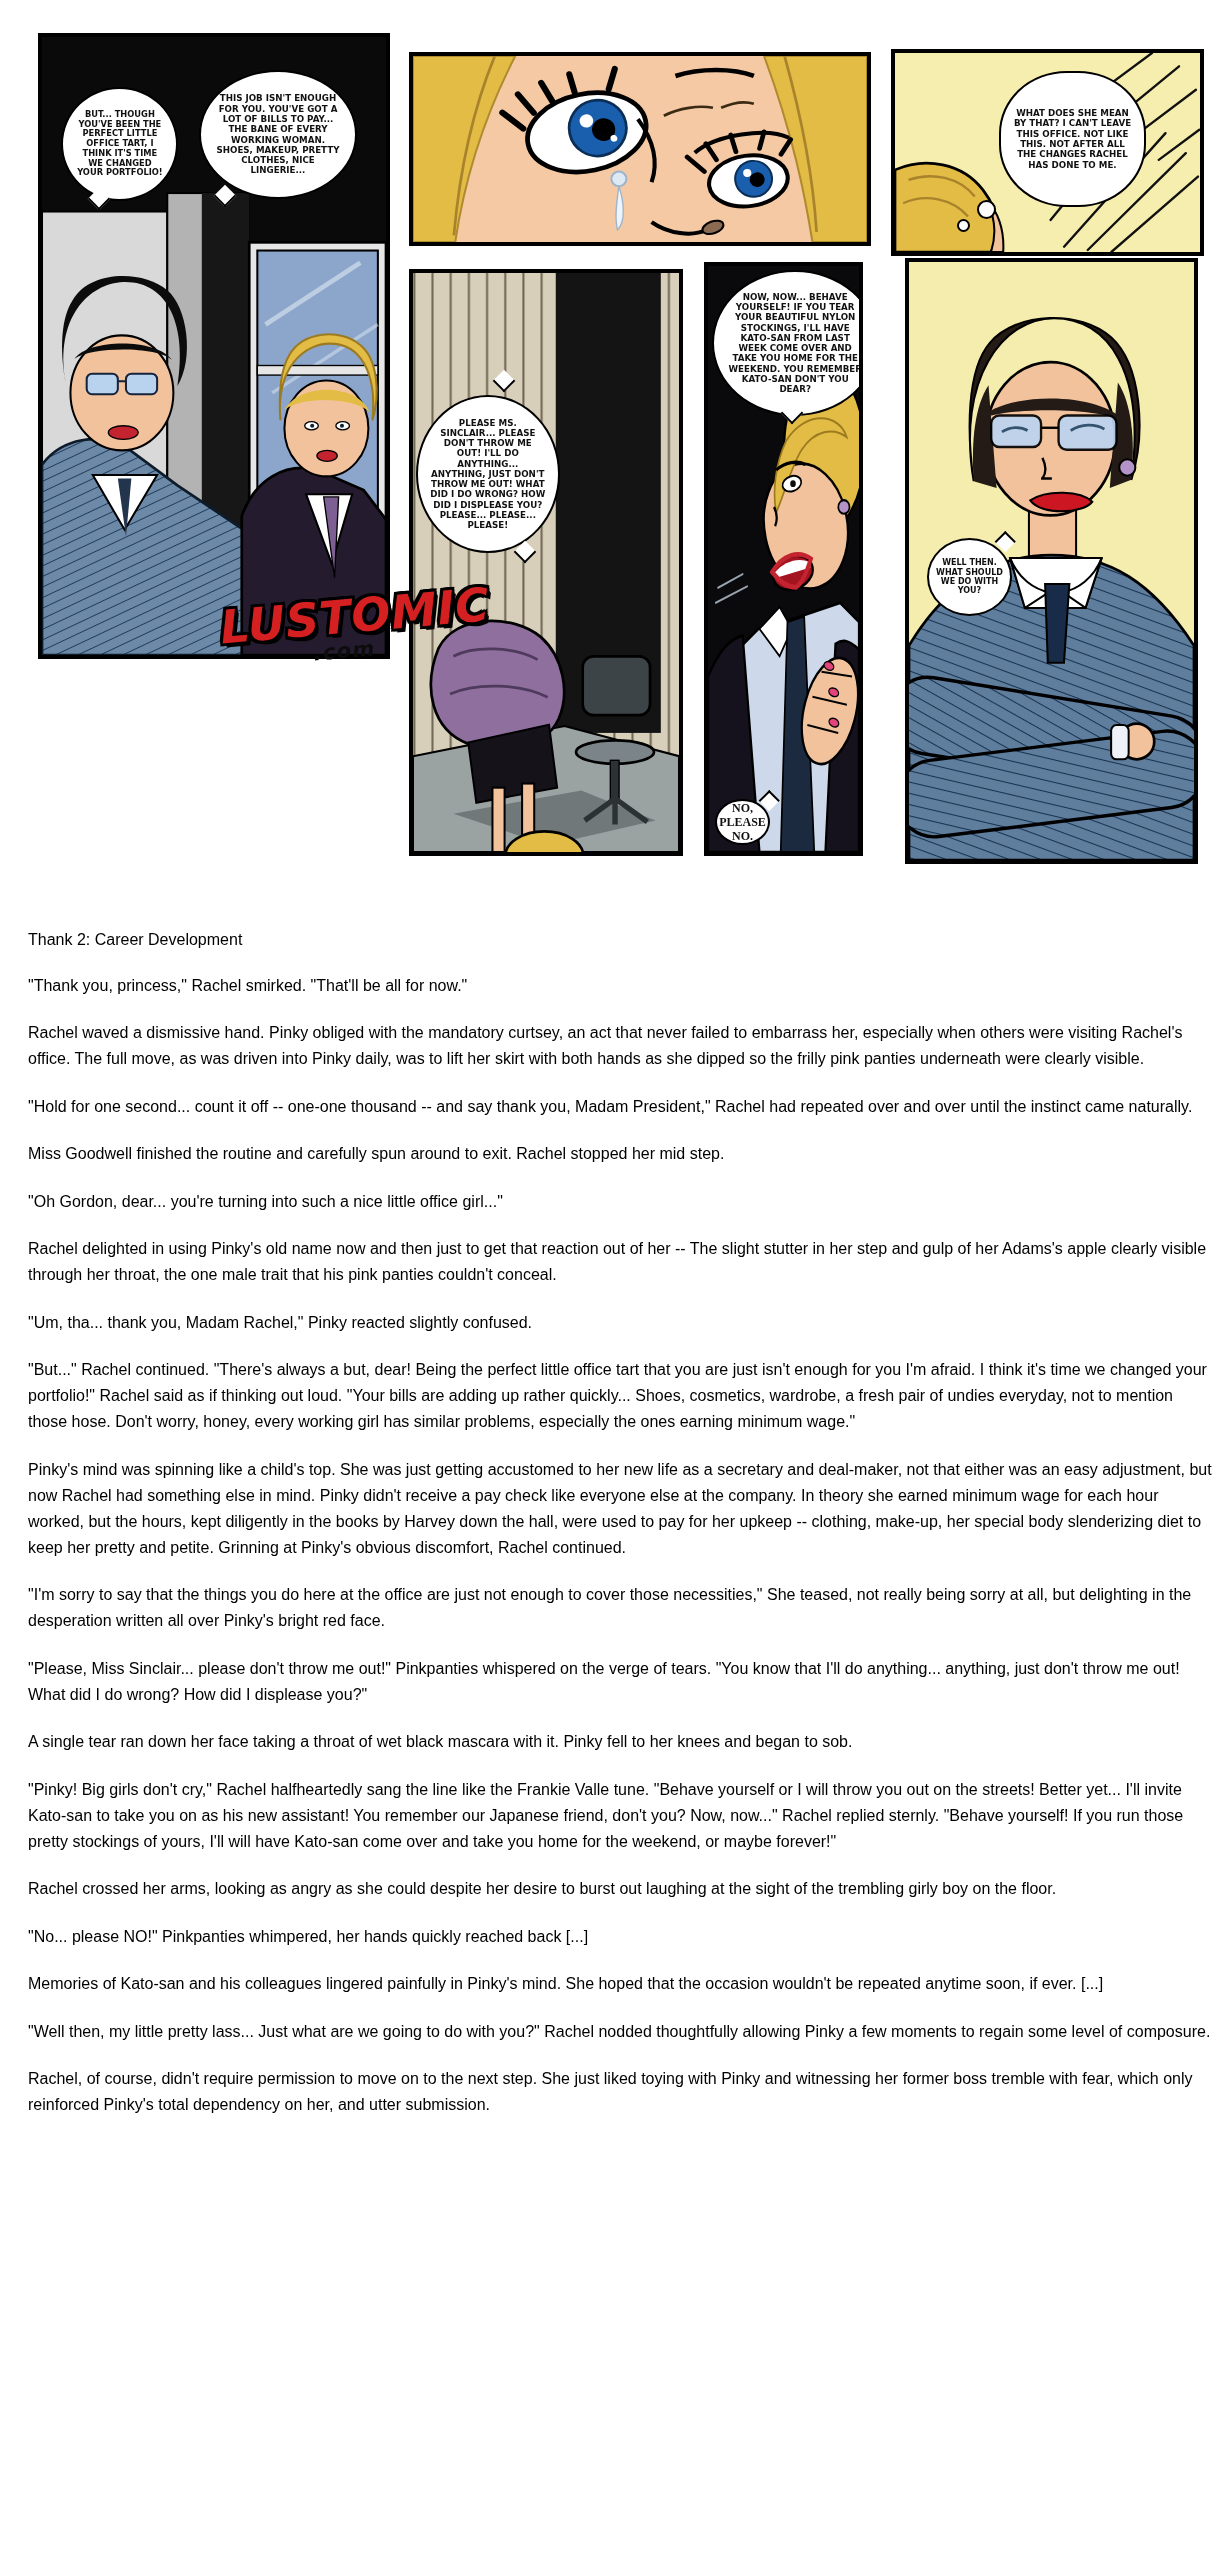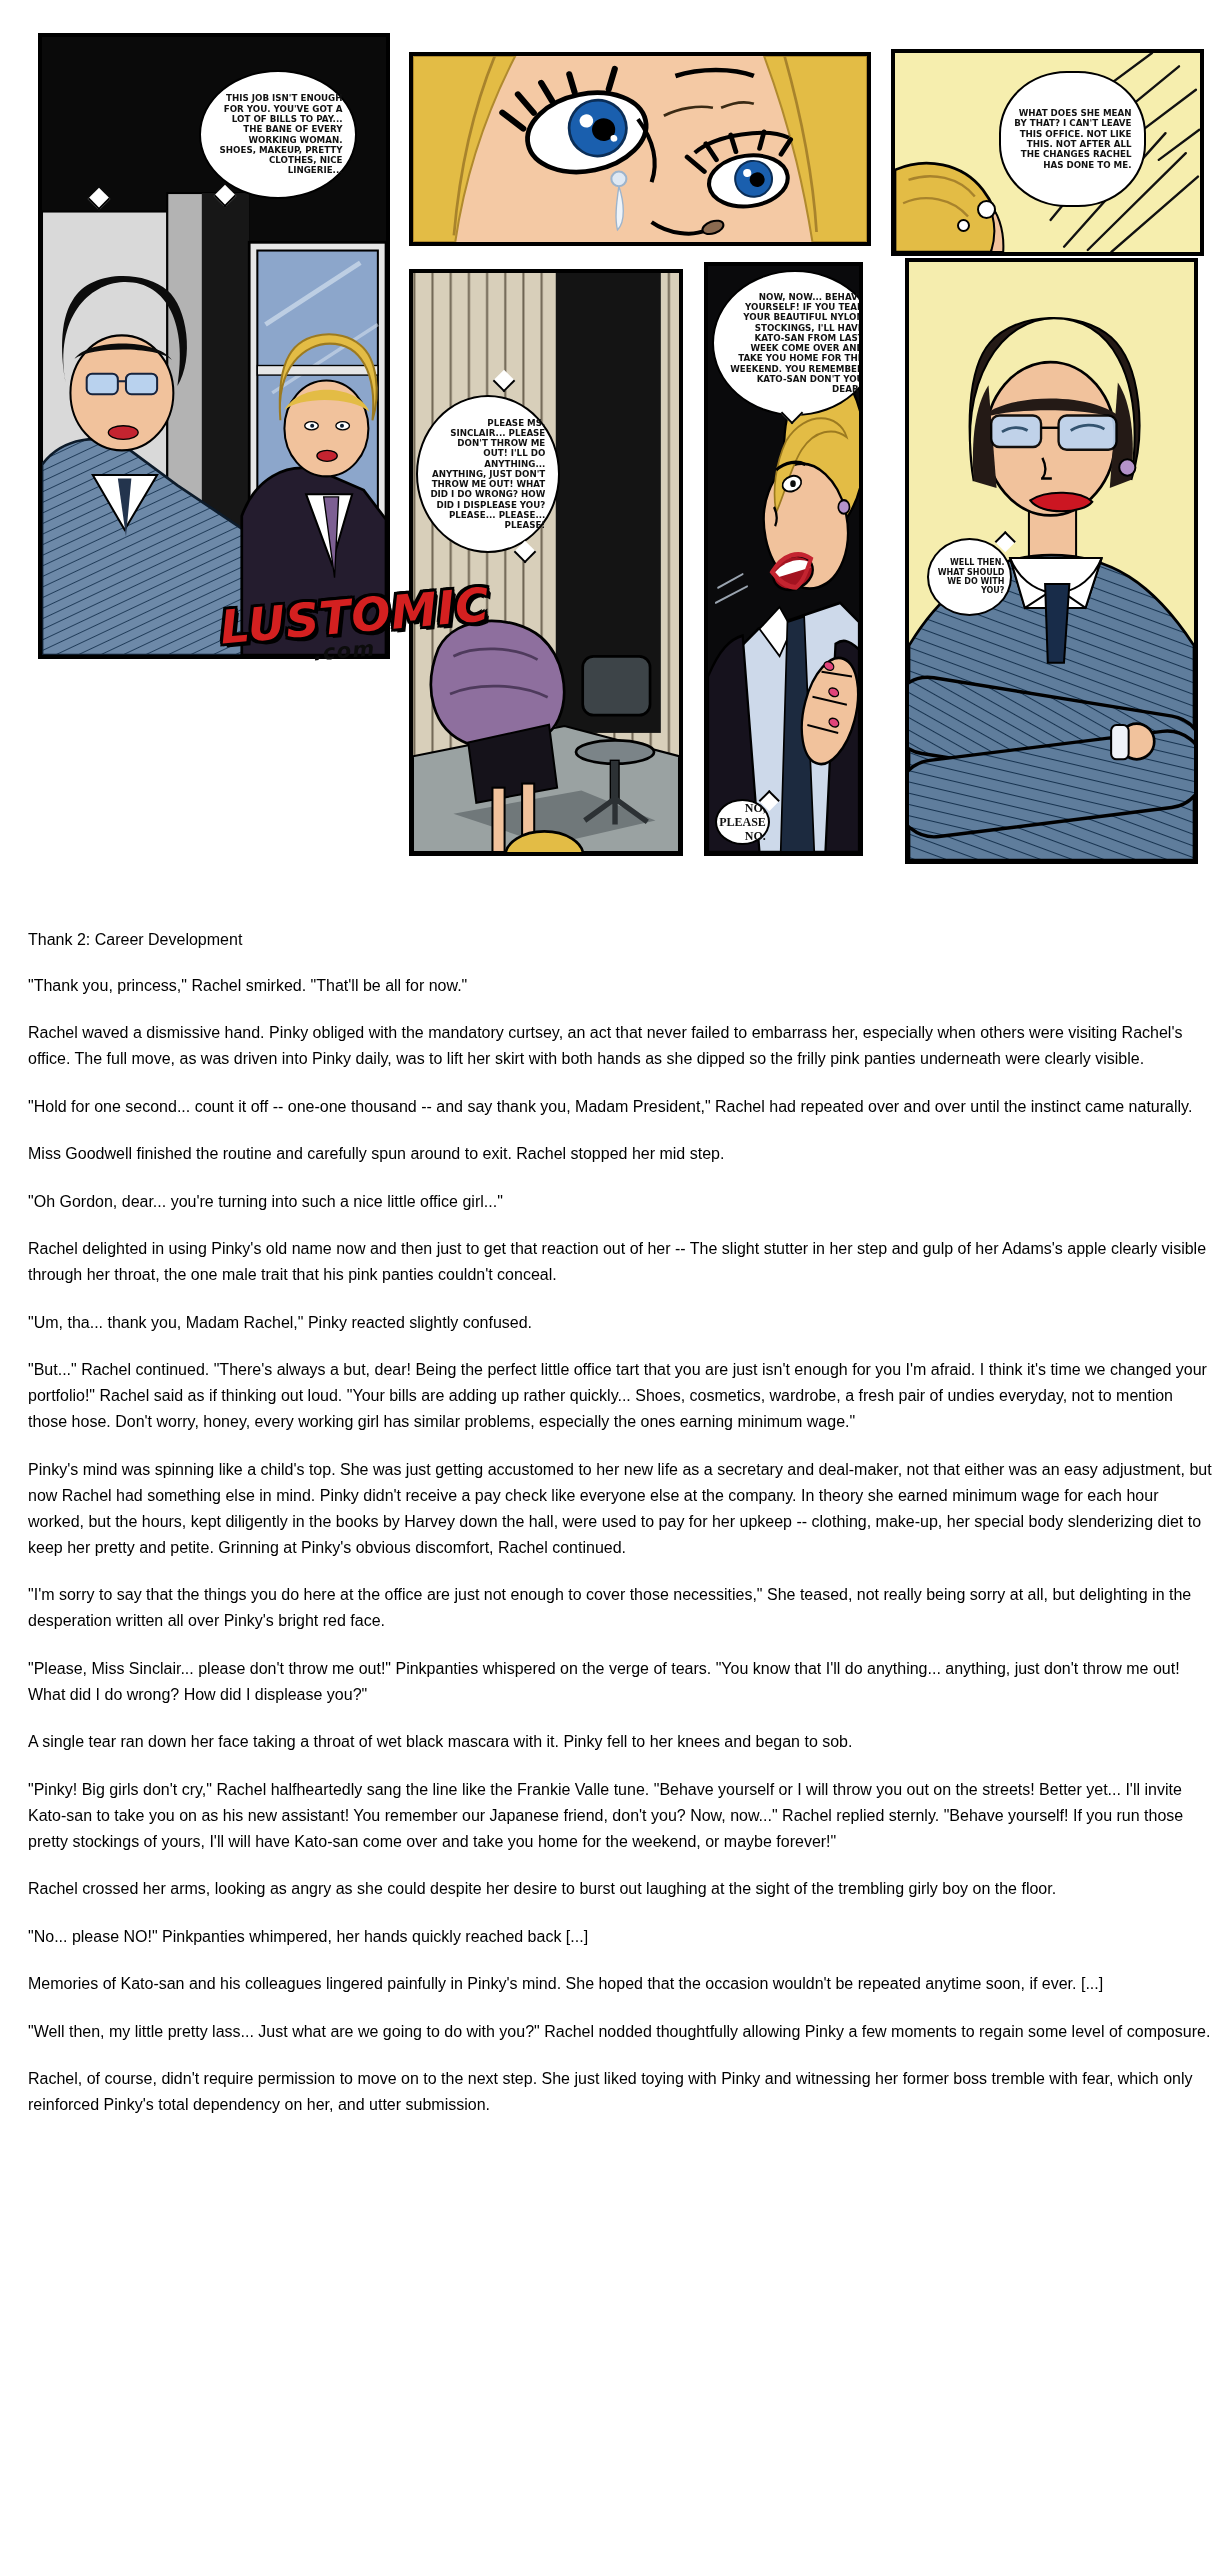--- a/index.html
+++ b/index.html
@@ -5,21 +5,21 @@
   html,body{margin:0;padding:0;background:#ffffff;}
   .page{position:relative;width:1228px;height:2576px;background:#ffffff;
         font-family:"Liberation Sans",sans-serif;overflow:hidden;}
 
   
   .panel{position:absolute;border:4.2px solid #000;box-sizing:border-box;background:#fff;overflow:hidden;}
   .panel svg{display:block;width:100%;height:100%;}
 
   
   .bubble{position:absolute;background:#fff;border:2.1px solid #000;border-radius:50%;
-          display:flex;align-items:center;justify-content:center;text-align:right;
+          display:flex;align-items:center;justify-content:center;text-align:center;
           font-weight:bold;color:#111;padding:9.7px 12.5px;box-sizing:border-box;
           line-height:1.18;z-index:5;text-transform:uppercase;
           font-family:"DejaVu Sans",sans-serif;}
   .b10{font-size:12px;font-family:Liberation Serif, serif;} .b115{font-size:8px;}
   .b12{font-size:8.3px;} .b125{font-size:8.7px;}
   .thought{border-style:solid;}
   .tail{position:absolute;width:14px;height:14px;background:#fff;z-index:6;
         transform:rotate(45deg);border-right:2.1px solid #000;border-bottom:2.1px solid #000;}
   .tail-up{position:absolute;width:12.5px;height:12.5px;background:#fff;z-index:6;
         transform:rotate(45deg);border-left:2.1px solid #000;border-top:2.1px solid #000;}
@@ -83,20 +83,21 @@
         <ellipse cx="420" cy="572" rx="62" ry="70" fill="#f1c29c" stroke="#000" stroke-width="3"></ellipse>
         <path d="M352,560 C345,480 390,448 425,448 C470,448 495,490 488,560 C500,520 495,470 470,450 C440,425 385,430 365,465 C350,490 350,530 352,560 Z" fill="#e3bc45" stroke="#9c7a20" stroke-width="3"></path>
         <path d="M358,545 C380,505 465,505 484,548 C460,525 380,525 358,545 Z" fill="#e3bc45"></path>
         <ellipse cx="398" cy="568" rx="10" ry="6" fill="#fff" stroke="#000" stroke-width="2"></ellipse>
         <circle cx="399" cy="568" r="3" fill="#123"></circle>
         <ellipse cx="444" cy="568" rx="10" ry="6" fill="#fff" stroke="#000" stroke-width="2"></ellipse>
         <circle cx="443" cy="568" r="3" fill="#123"></circle>
         <ellipse cx="421" cy="612" rx="15" ry="8" fill="#c42430" stroke="#000" stroke-width="2"></ellipse>
       </g>
     </svg>
+    <div class="bubble b12" style="left:19.4px;top:50px;width:117px;height:114px;">BUT... THOUGH YOU'VE BEEN THE PERFECT LITTLE OFFICE TART, I THINK IT'S TIME WE CHANGED YOUR PORTFOLIO!</div>
     <i class="tail" style="left:49px;top:154px;"></i>
     <div class="bubble b125" style="left:157px;top:33px;width:158px;height:129px;">THIS JOB ISN'T ENOUGH FOR YOU. YOU'VE GOT A LOT OF BILLS TO PAY... THE BANE OF EVERY WORKING WOMAN. SHOES, MAKEUP, PRETTY CLOTHES, NICE LINGERIE...</div>
     <i class="tail" style="left:175px;top:151px;"></i>
   </div>
 
   <div class="panel" style="left:409px;top:52px;width:462px;height:194px;">
     <svg viewBox="0 0 666 280" preserveAspectRatio="none">
       <rect width="666" height="280" fill="#f4c9a4"></rect>
       <path d="M0,0 L150,0 C95,110 72,210 62,280 L0,280 Z" fill="#e3bc45" stroke="#b08a2e" stroke-width="3"></path>
       <path d="M120,0 C80,100 66,200 60,270" fill="none" stroke="#a8832c" stroke-width="4"></path>

